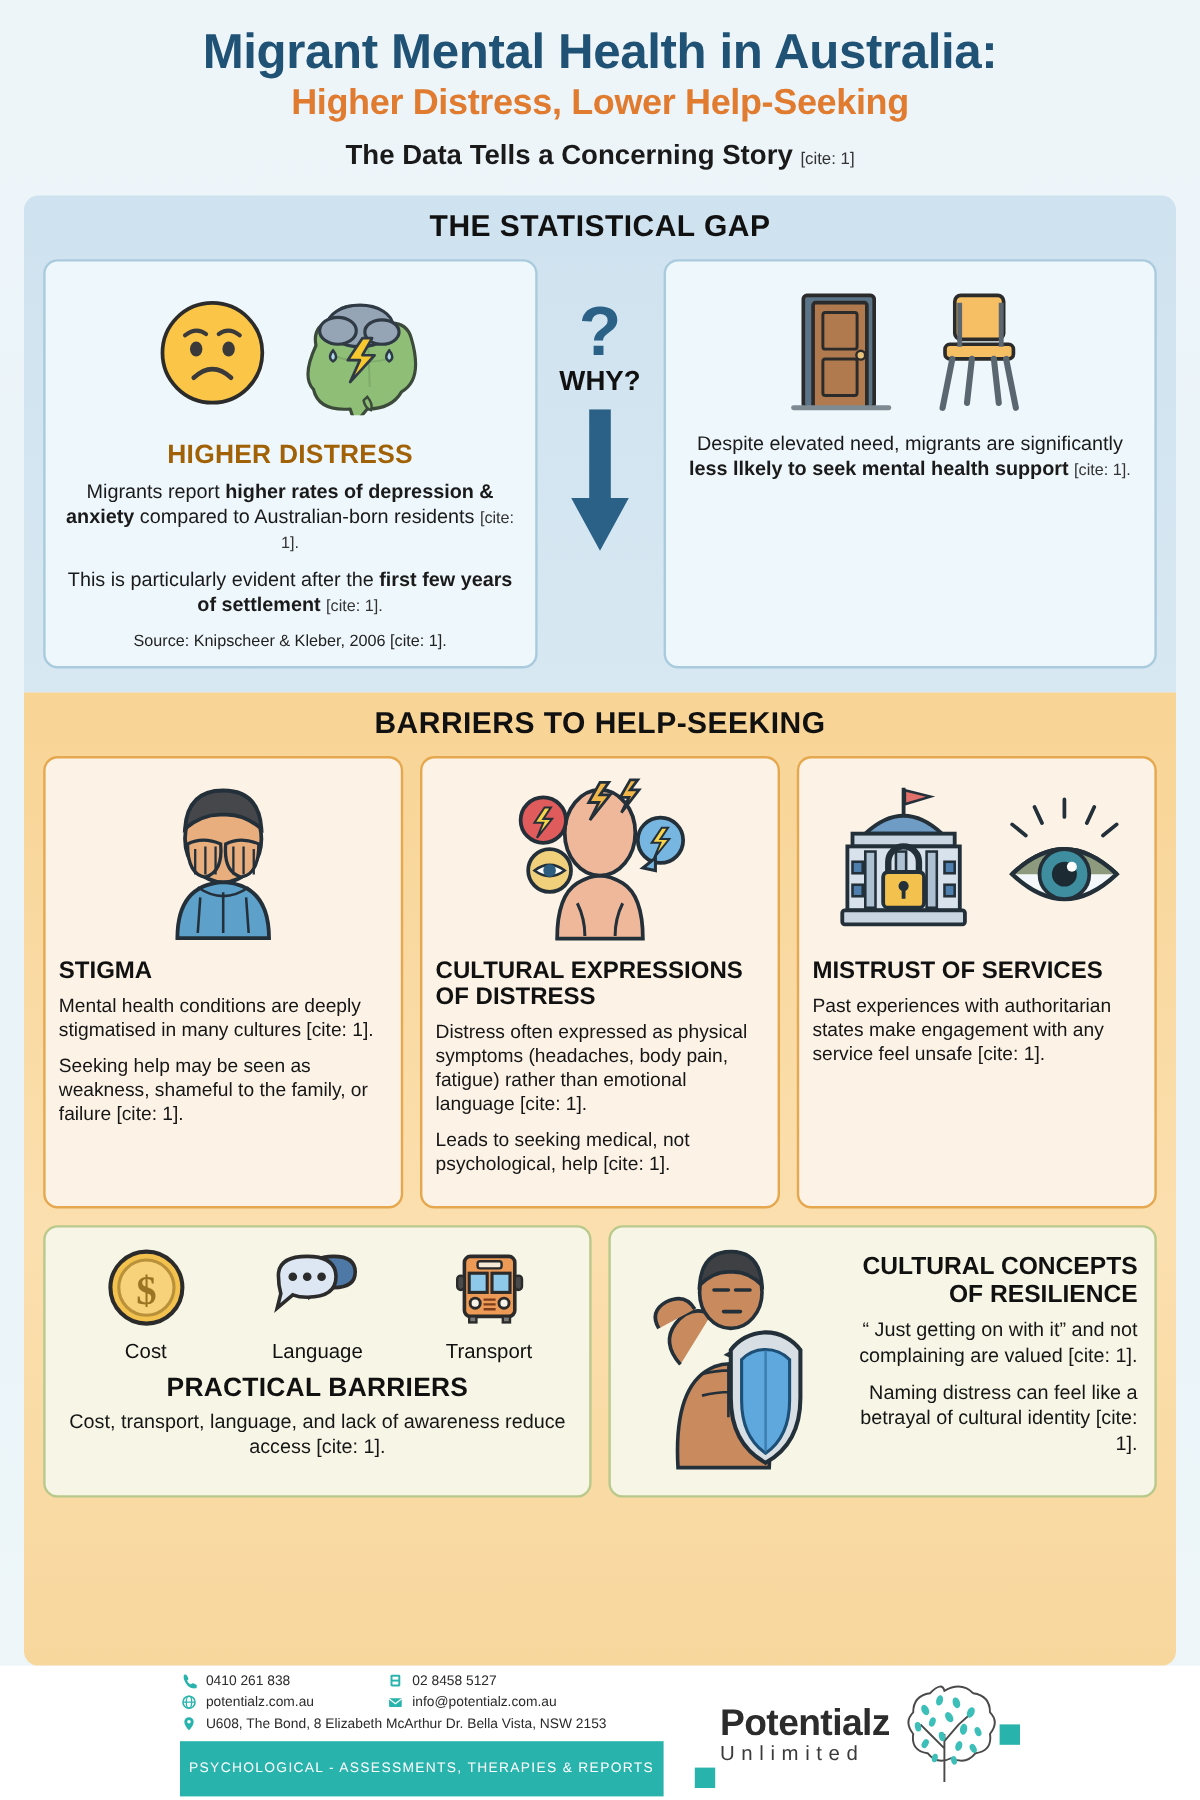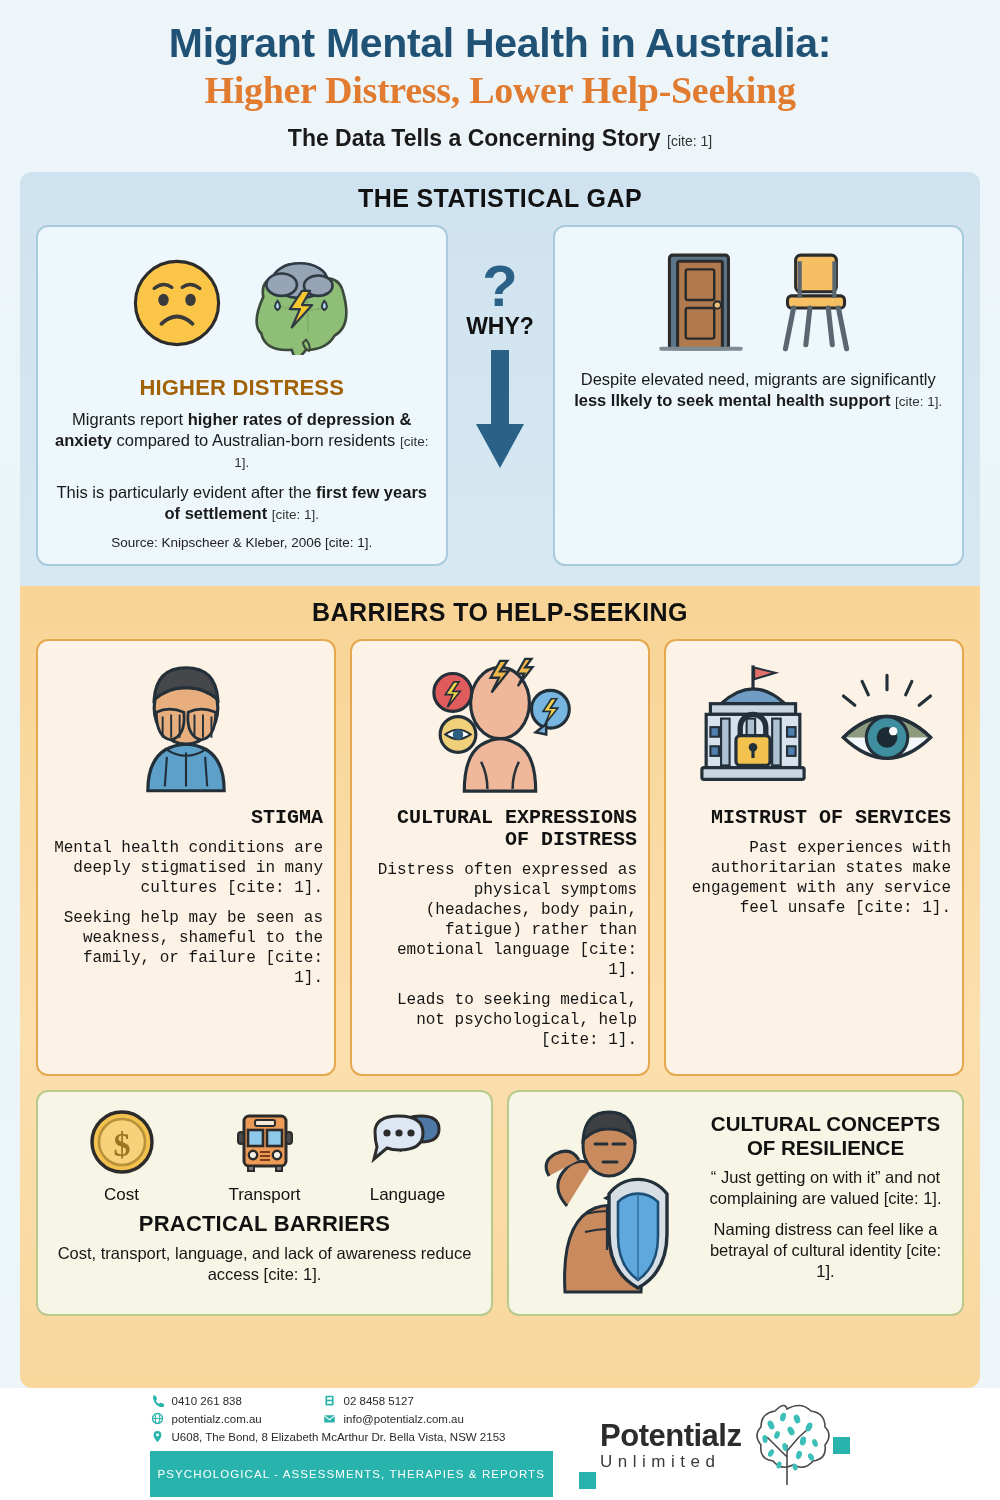--- a/index.html
+++ b/index.html
@@ -16,22 +16,22 @@
     display: flex; flex-direction: column;
   }
 
   
   .header { padding: 22px 20px 6px; text-align: center; }
   .title-1 {
     font-size: 41px; font-weight: 700; color: #1f5275;
     letter-spacing: -0.3px; line-height: 1.06;
   }
   .title-2 {
-    font-size: 38px; font-weight: 700; color: #e07b2f;
-    letter-spacing: -0.3px; line-height: 1.12; margin-top: 4px; font-family: Liberation Serif, serif;
+    font-size: 30px; font-weight: 700; color: #e07b2f;
+    letter-spacing: -0.3px; line-height: 1.12; margin-top: 4px;
   }
   .subtitle {
     margin-top: 13px;
     font-size: 23px; font-weight: 700; color: #1a1a1a;
   }
   .subtitle .cite { font-size: 14px; font-weight: 400; color: #333; }
 
   
   .sec-stat {
     position: relative;
@@ -88,22 +88,21 @@
     border-radius: 0 0 12px 12px;
     flex: 1 1 auto;
   }
   .bar-row { display: flex; gap: 14px; }
   .bar-card {
     flex: 1 1 0;
     background: #fcf3e6;
     border: 2px solid #e6a84f;
     border-radius: 12px;
     padding: 12px 11px 14px;
-    text-align: right;
-    font-family: Liberation Mono, monospace;
+    text-align: left;
   }
   .bar-card .icons-row { height: 150px; }
   .bar-title { font-size: 20px; font-weight: 700; color: #111; line-height: 1.12; margin: 4px 0 9px; }
   .bar-p { font-size: 16px; color: #161616; line-height: 1.25; margin-bottom: 10px; }
 
   .bar-row-2 { display: flex; gap: 14px; margin-top: 14px; }
   .wide-card {
     flex: 1 1 0;
     background: #f7f6e6;
     border: 2px solid #b9c98c;
@@ -111,21 +110,21 @@
     padding: 14px 14px 16px;
     text-align: center;
   }
   .pb-icons { display: flex; justify-content: space-around; align-items: flex-start; gap: 4px; margin-bottom: 6px; }
   .pb-item { width: 104px; text-align: center; }
   .pb-label { font-size: 17px; color: #111; margin-top: 4px; line-height: 1.1; }
   .pb-title { font-size: 22px; font-weight: 700; color: #111; margin: 6px 0 6px; letter-spacing: 0.2px; }
   .pb-desc { font-size: 16.5px; color: #161616; line-height: 1.28; }
 
   .res-inner { display: flex; align-items: center; gap: 8px; height: 100%; }
-  .res-text { flex: 1 1 auto; text-align: center; margin-left: 22px; }
+  .res-text { flex: 1 1 auto; text-align: right; margin-left: 22px; }
   .res-title { font-size: 20.5px; font-weight: 700; color: #111; line-height: 1.14; margin-bottom: 8px; }
   .res-p { font-size: 16.5px; color: #161616; line-height: 1.28; margin-bottom: 10px; }
 
   
   .footer {
     height: 112px; background: #ffffff;
     display: flex; align-items: center; justify-content: center; gap: 26px;
     padding: 6px 20px 4px;
   }
   .contact { font-size: 11.5px; color: #2a2a2a; }
@@ -348,48 +347,48 @@
                 <circle cx="36" cy="36" r="30" fill="#F2C14E" stroke="#2b2b2b" stroke-width="3.4"></circle>
                 <circle cx="36" cy="36" r="23" fill="#F7D27A" stroke="#B8913A" stroke-width="2.6"></circle>
                 <text x="36" y="50" font-size="34" font-family="Liberation Serif, serif" font-weight="700" fill="#9B7523" text-anchor="middle">$</text>
               </svg>
             </span>
             <div class="pb-label">Cost</div>
           </div>
 
           <div class="pb-item">
             <span>
+              <svg width="78" height="72" viewBox="0 0 78 72">
+                <path d="M34 22 q0 -12 18 -12 q18 0 18 13 q0 13 -18 13 q-5 0 -9 -1 l-10 8 l2 -9 q-1 -6 -1 -12 z" fill="#4E79A6" stroke="#2b2b2b" stroke-width="3"></path>
+                <path d="M6 26 q0 -16 24 -16 q24 0 24 17 q0 17 -24 17 q-7 0 -12 -2 l-13 11 l3 -12 q-2 -7 -2 -15 z" fill="#DCE7F3" stroke="#2b2b2b" stroke-width="3"></path>
+                <circle cx="18" cy="27" r="3.6" fill="#2b2b2b"></circle>
+                <circle cx="30" cy="27" r="3.6" fill="#2b2b2b"></circle>
+                <circle cx="42" cy="27" r="3.6" fill="#2b2b2b"></circle>
+              </svg>
+            </span>
+            <div class="pb-label">Language</div>
+          </div>
+
+          <div class="pb-item">
+            <span>
               <svg width="72" height="72" viewBox="0 0 72 72">
                 <rect x="15" y="10" width="42" height="50" rx="5" fill="#ED9A56" stroke="#2b2b2b" stroke-width="3"></rect>
                 <rect x="26" y="14" width="20" height="6" rx="2" fill="#F6E9D8" stroke="#2b2b2b" stroke-width="2"></rect>
                 <rect x="19" y="24" width="15" height="16" fill="#8FC9EA" stroke="#2b2b2b" stroke-width="2.6"></rect>
                 <rect x="38" y="24" width="15" height="16" fill="#8FC9EA" stroke="#2b2b2b" stroke-width="2.6"></rect>
                 <circle cx="24" cy="49" r="4.2" fill="#F8F3E8" stroke="#2b2b2b" stroke-width="2.4"></circle>
                 <circle cx="48" cy="49" r="4.2" fill="#F8F3E8" stroke="#2b2b2b" stroke-width="2.4"></circle>
                 <path d="M31 46 h10 M31 50 h10 M31 54 h10" stroke="#7B3D1C" stroke-width="2"></path>
                 <rect x="9" y="26" width="6" height="12" rx="3" fill="#4a4a4a" stroke="#2b2b2b" stroke-width="2"></rect>
                 <rect x="57" y="26" width="6" height="12" rx="3" fill="#4a4a4a" stroke="#2b2b2b" stroke-width="2"></rect>
                 <rect x="19" y="60" width="6" height="5" fill="#7a7a7a" stroke="#2b2b2b" stroke-width="2"></rect>
                 <rect x="47" y="60" width="6" height="5" fill="#7a7a7a" stroke="#2b2b2b" stroke-width="2"></rect>
               </svg>
             </span>
             <div class="pb-label">Transport</div>
-          </div>
-
-          <div class="pb-item">
-            <span>
-              <svg width="78" height="72" viewBox="0 0 78 72">
-                <path d="M34 22 q0 -12 18 -12 q18 0 18 13 q0 13 -18 13 q-5 0 -9 -1 l-10 8 l2 -9 q-1 -6 -1 -12 z" fill="#4E79A6" stroke="#2b2b2b" stroke-width="3"></path>
-                <path d="M6 26 q0 -16 24 -16 q24 0 24 17 q0 17 -24 17 q-7 0 -12 -2 l-13 11 l3 -12 q-2 -7 -2 -15 z" fill="#DCE7F3" stroke="#2b2b2b" stroke-width="3"></path>
-                <circle cx="18" cy="27" r="3.6" fill="#2b2b2b"></circle>
-                <circle cx="30" cy="27" r="3.6" fill="#2b2b2b"></circle>
-                <circle cx="42" cy="27" r="3.6" fill="#2b2b2b"></circle>
-              </svg>
-            </span>
-            <div class="pb-label">Language</div>
           </div>
 
 
         </div>
         <div class="pb-title">PRACTICAL BARRIERS</div>
         <div class="pb-desc">Cost, transport, language, and lack of awareness reduce access [cite: 1].</div>
       </div>
 
       <div class="wide-card">
         <div class="res-inner">

